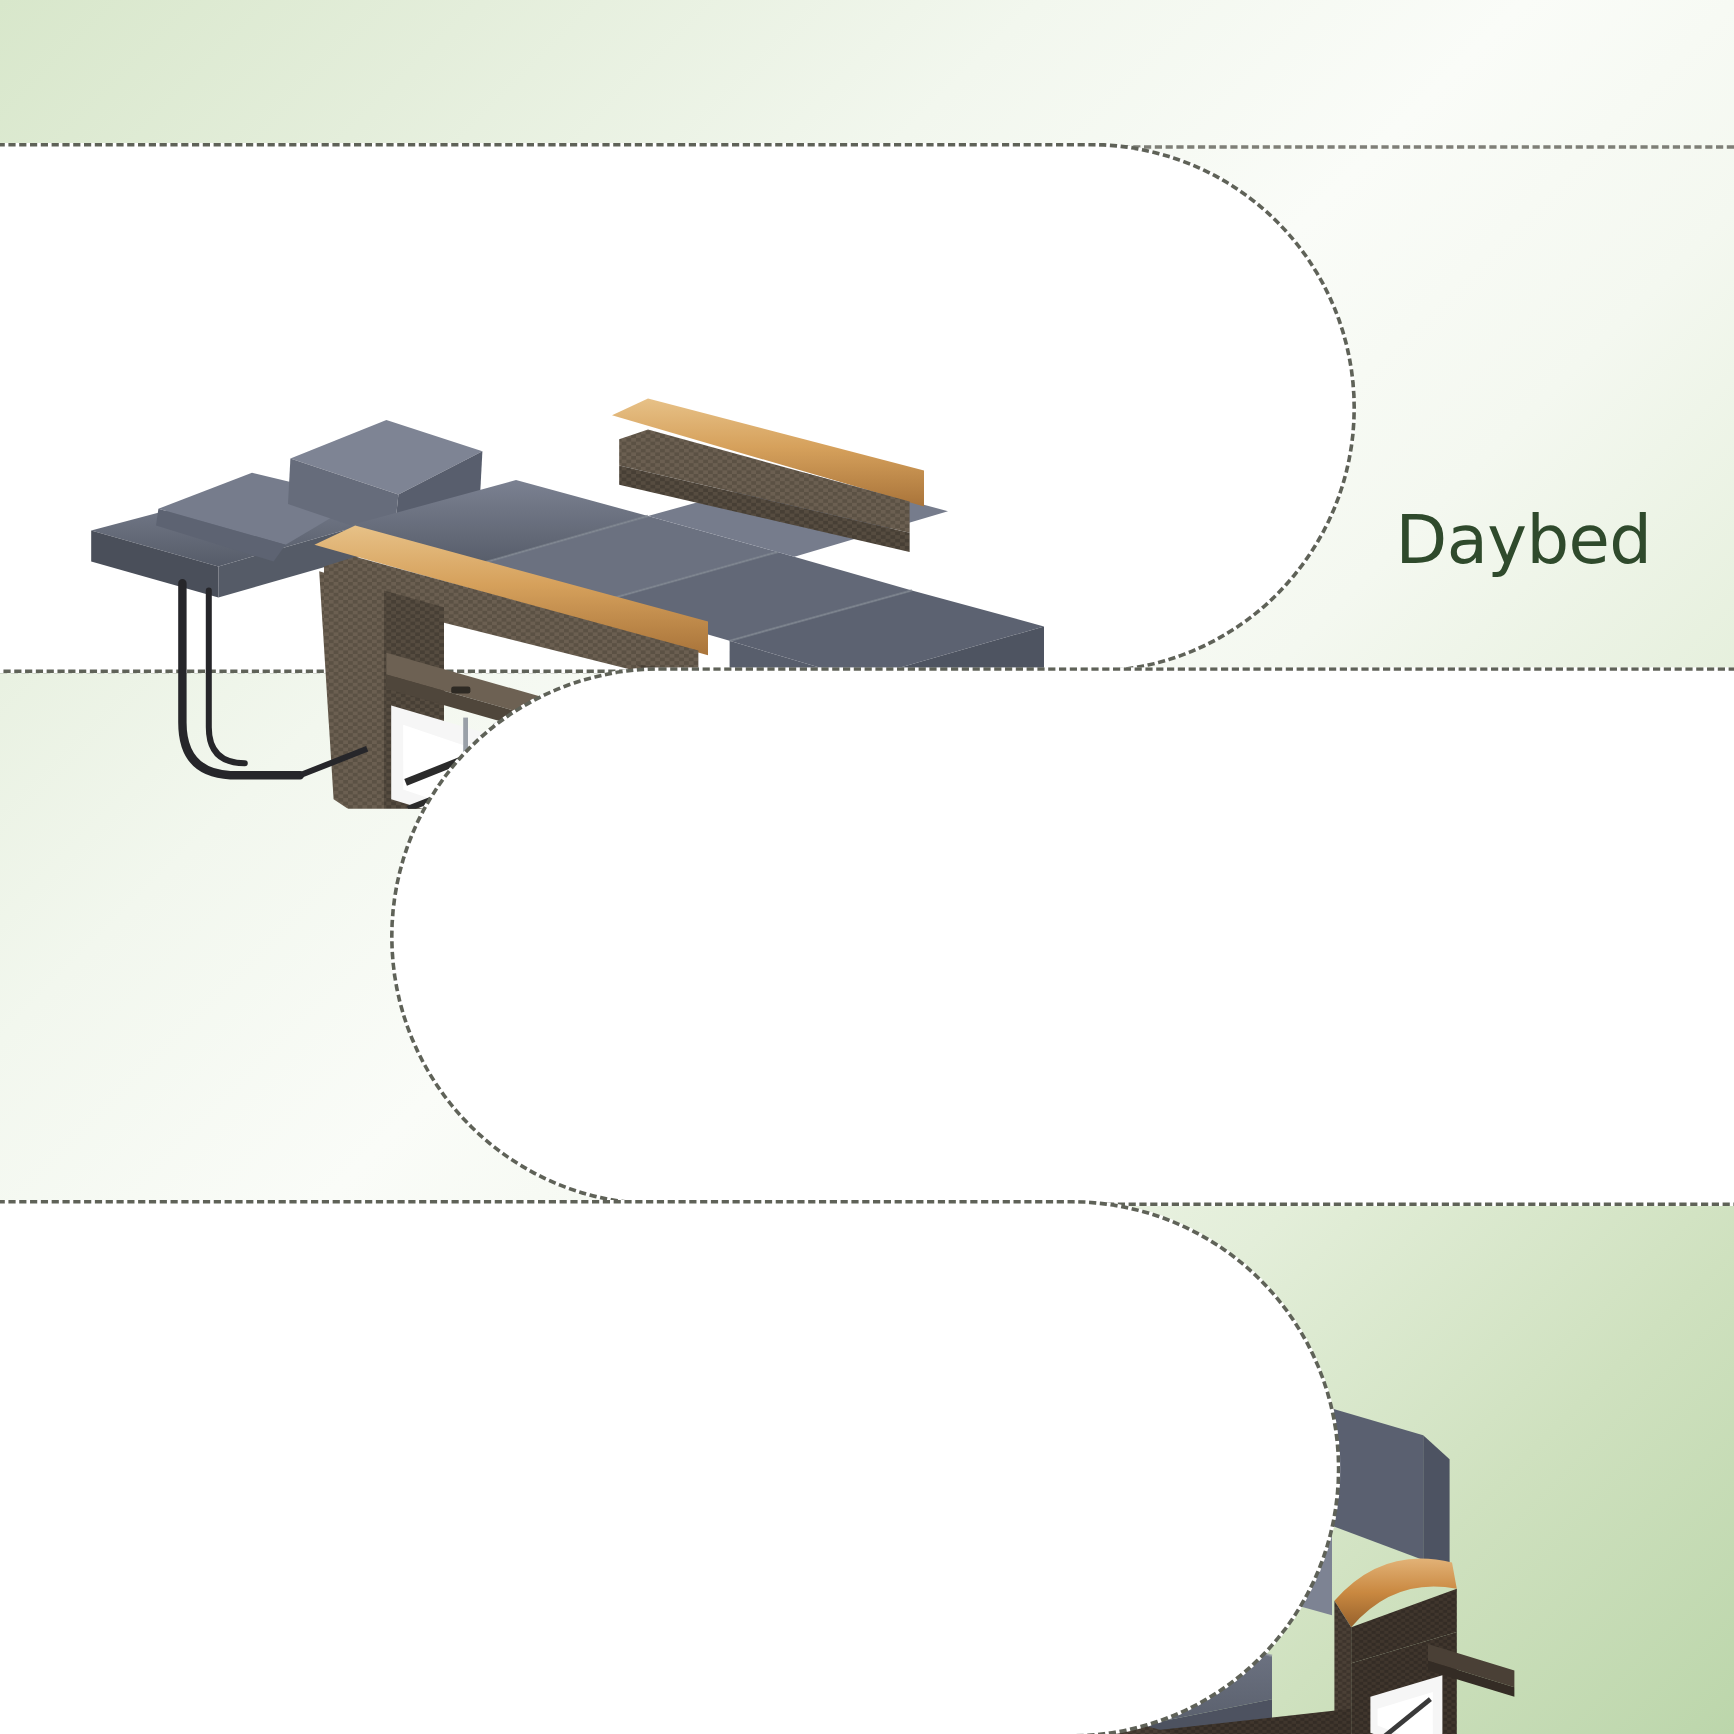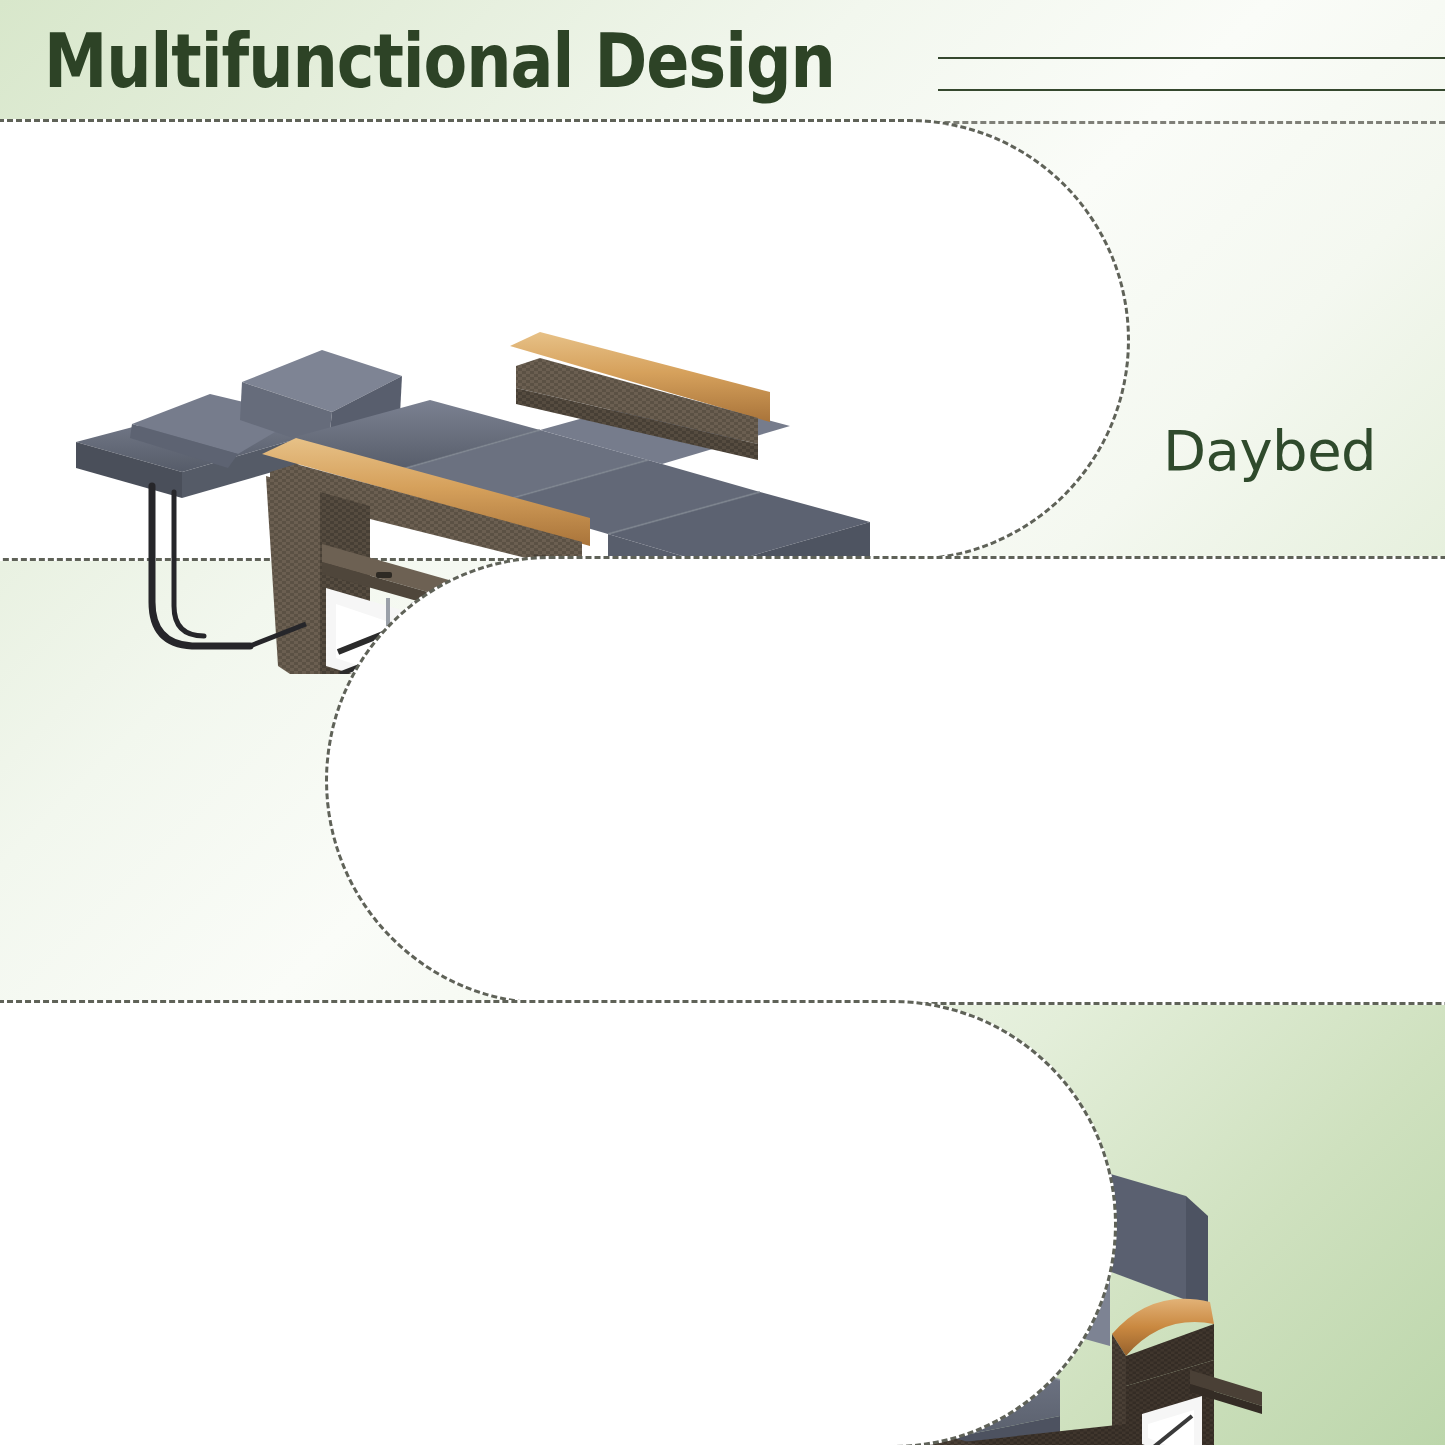--- a/index.html
+++ b/index.html
@@ -131,25 +131,20 @@
   #product-1 { left: 70px;  top: 132px; width: 880px; height: 420px; }
   #product-2 { left: 590px; top: 565px; width: 680px; height: 432px; }
 
   .product svg { display: block; width: 100%; height: 100%; }
 </style>
 </head>
 <body>
 
 <div id="page">
 
-  <div id="header">
-    <div id="page-title">Multifunctional Design</div>
-    <div class="title-rule r1"></div>
-    <div class="title-rule r2"></div>
-  </div>
 
   <div class="divider d1"></div>
   <div class="divider d2"></div>
   <div class="divider d3"></div>
 
   <div class="band" id="band-1">
 
     <div class="stage" id="stage-1"></div>
 
     <div class="product" id="product-1">

